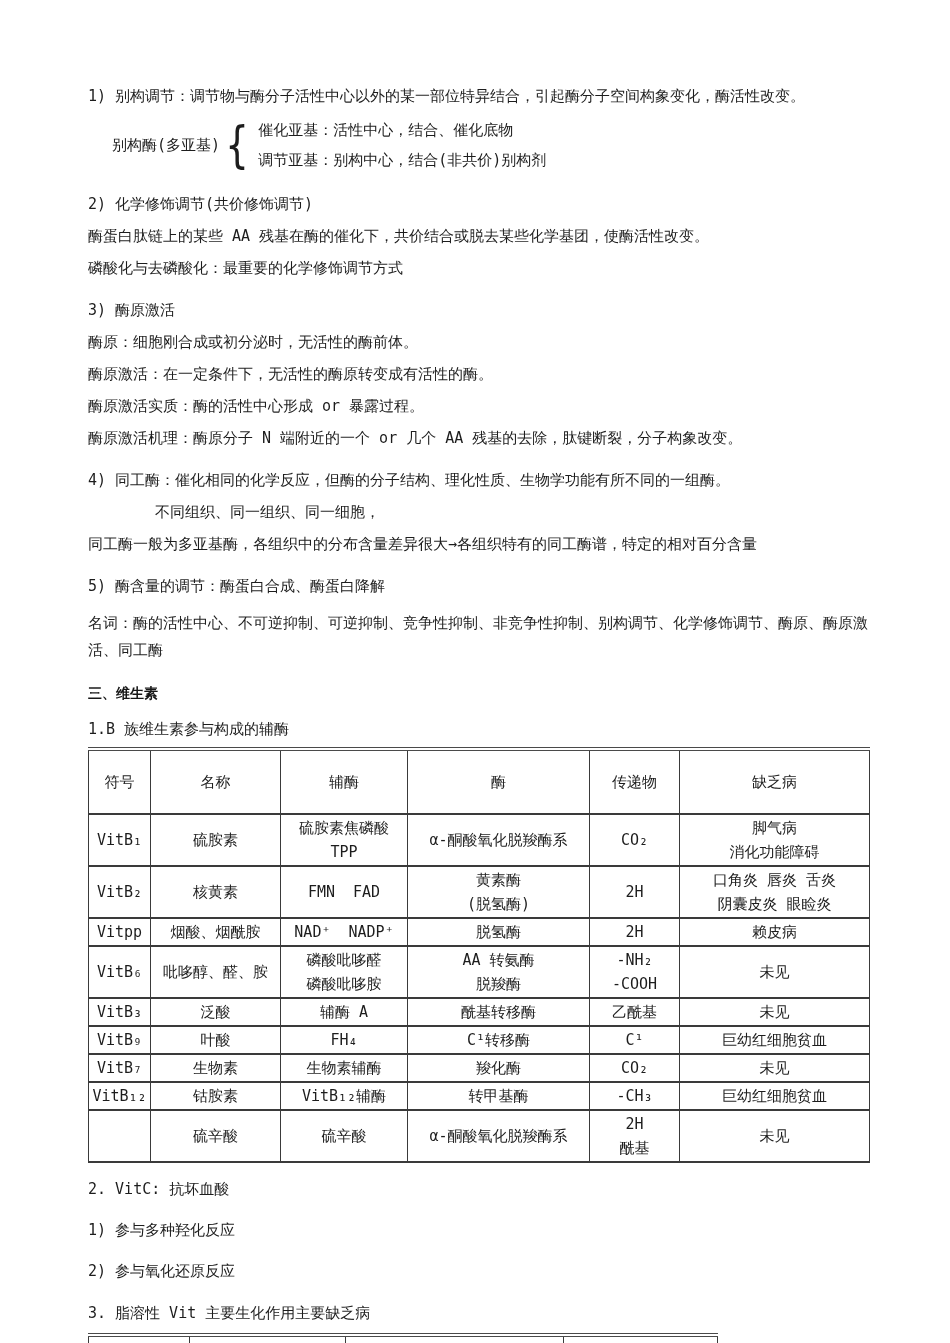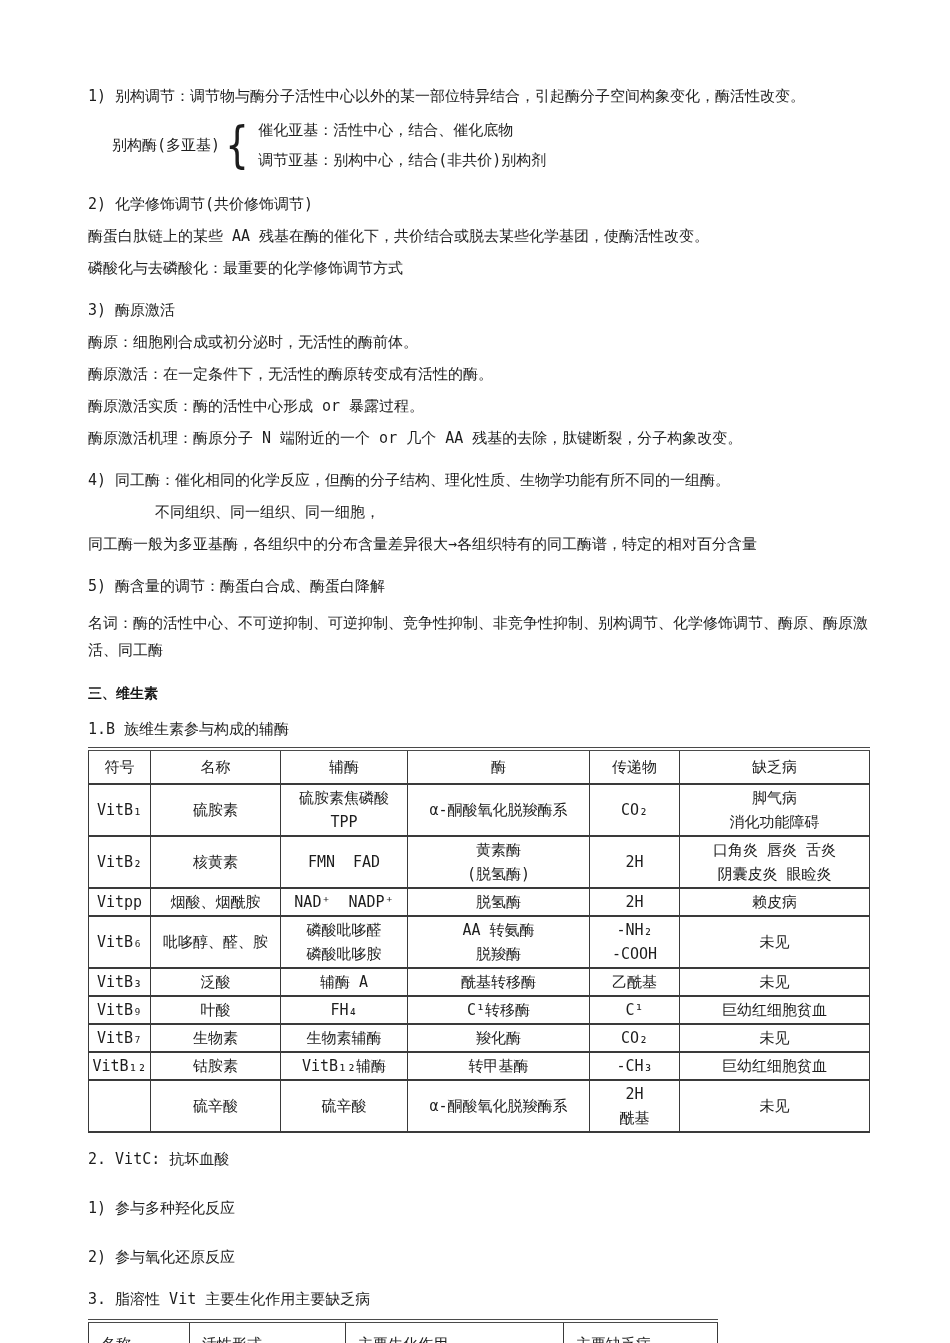--- a/index.html
+++ b/index.html
@@ -17,24 +17,24 @@
   .mingci{margin-top:11px;line-height:27px;}
   h2{margin:15px 0 0 0;font-size:14px;line-height:28px;font-weight:700;color:#161616;}
   .sub{margin-top:10px;}
   table{border-collapse:collapse;table-layout:fixed;margin-top:5px;
         border-top:4px double #4a4a4a;border-bottom:2px solid #2c2c2c;}
   th,td{border-left:1px solid #3a3a3a;border-right:1px solid #3a3a3a;
         border-top:2px solid #3a3a3a;border-bottom:2px solid #3a3a3a;
         font-size:15px;font-weight:400;text-align:center;vertical-align:middle;padding:1px 3px;}
   .cl{line-height:24px;white-space:pre-wrap;}
   #t1{width:781px;}
-  #t1 th{line-height:26px;padding:3px 3px;}
+  #t1 th{line-height:26px;padding:18px 3px;}
   #t2{width:629px;margin-top:7px;}
   #t2 th{height:40px;text-align:left;padding-left:12px;}
-  .vitc{margin-top:24px;}
+  .vitc{margin-top:16px;}
 </style>
 </head>
 <body>
 
 <div class="page">
 
   <p>1) 别构调节：调节物与酶分子活性中心以外的某一部位特异结合，引起酶分子空间构象变化，酶活性改变。</p>
 
   <div class="brace-block">
     <p>别构酶(多亚基)</p>

